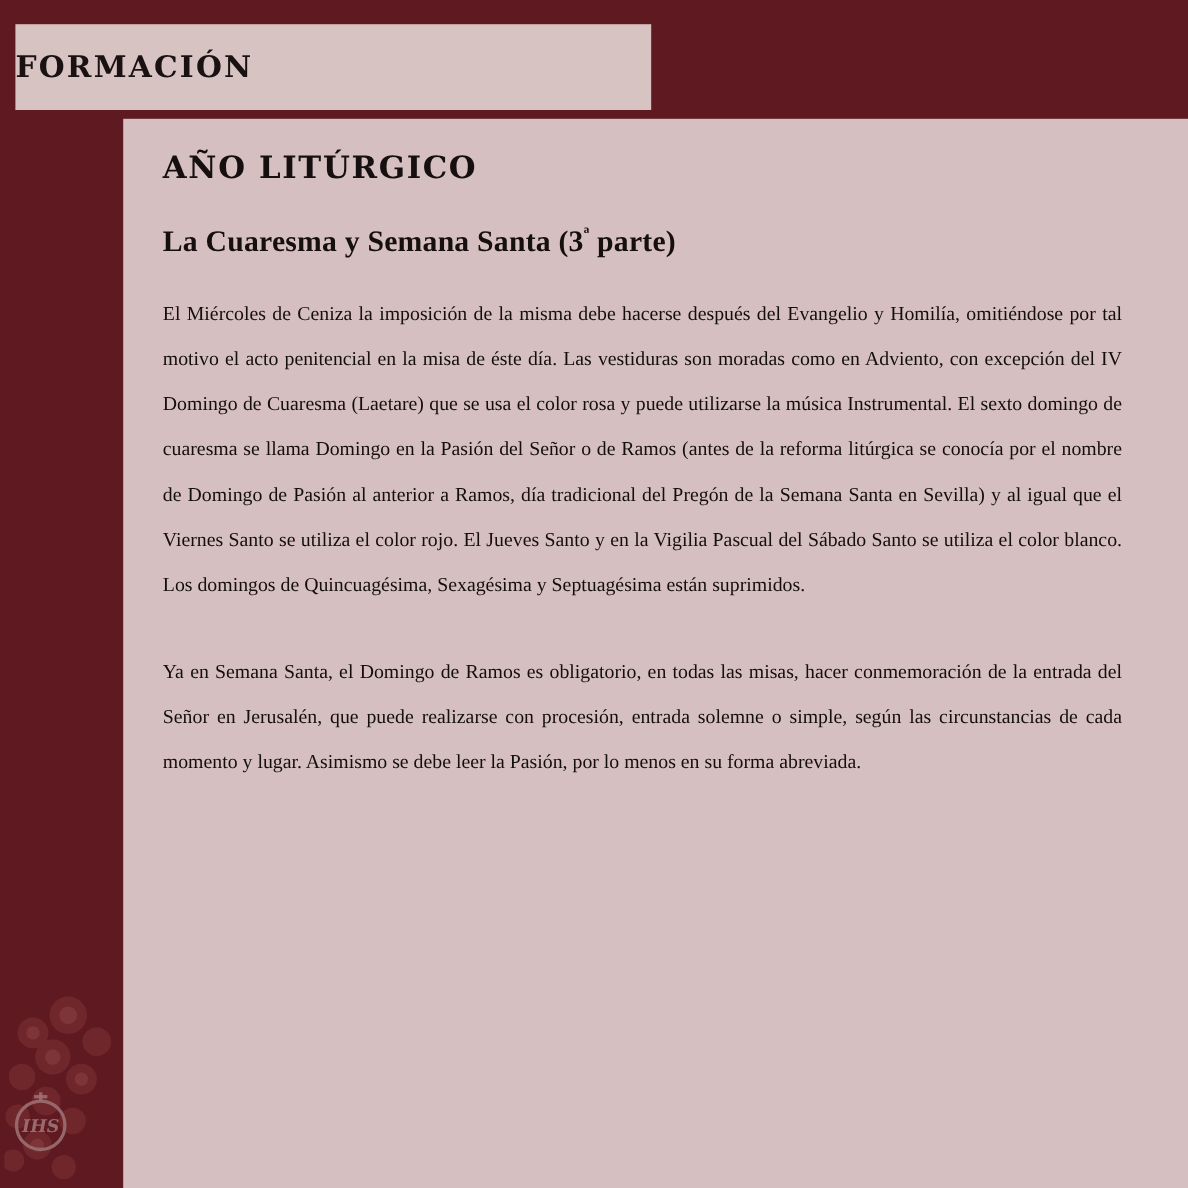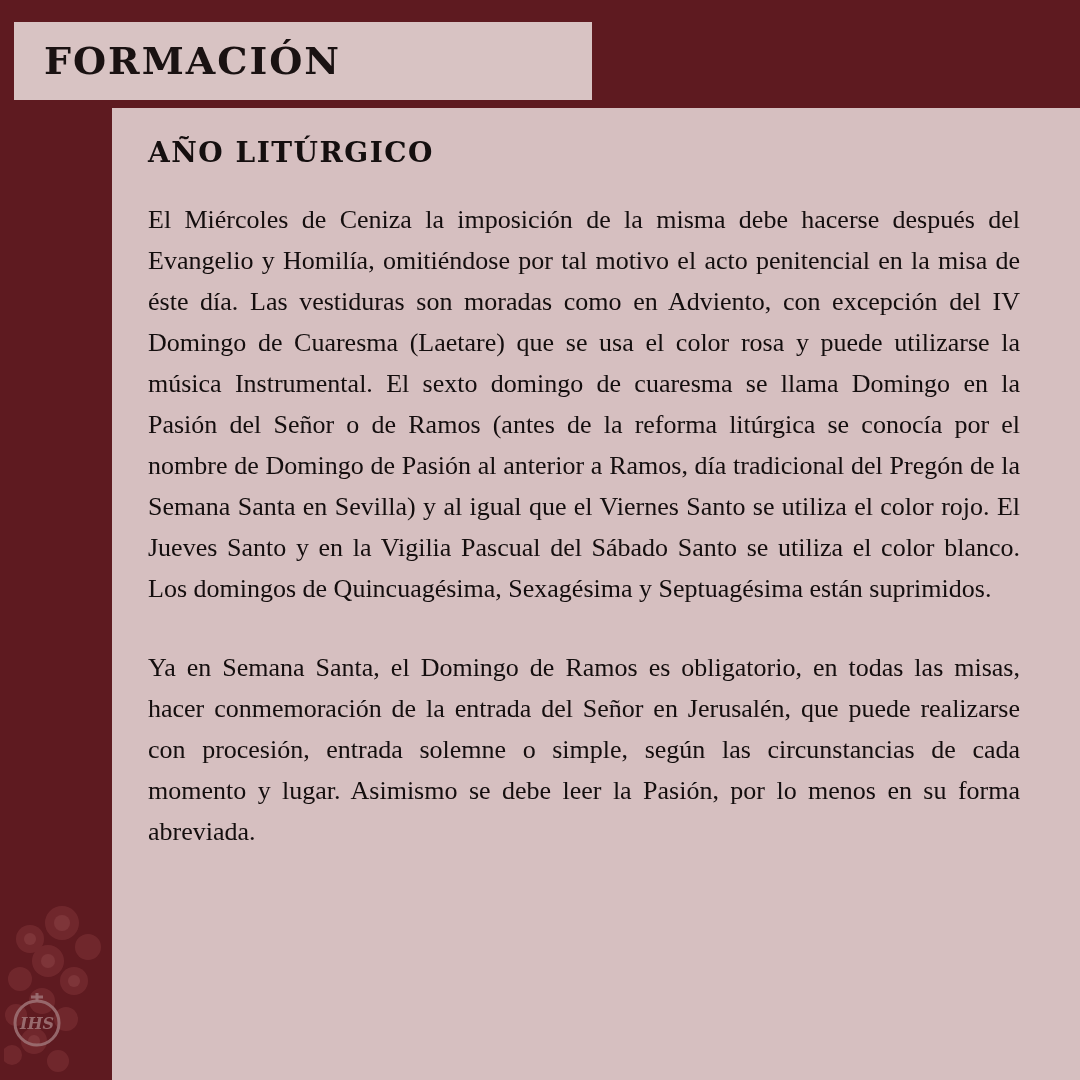--- a/index.html
+++ b/index.html
@@ -35,24 +35,23 @@
     width: 578px;
     height: 78px;
     background: #d8c3c3;
     display: flex;
     align-items: center;
     z-index: 5;
   }
   .banner-title {
     font-family: "DejaVu Serif", serif;
     font-weight: bold;
-    font-size: 38px;
+    font-size: 27px;
     letter-spacing: 2px;
     color: #1a1212;
-    padding-left: 30px;
     line-height: 1;
   }
 
   
   .panel {
     position: absolute;
     left: 112px;
     top: 108px;
     width: 968px;
     height: 972px;
@@ -78,21 +77,21 @@
     margin: 34px 0 0 14px;
     letter-spacing: .2px;
   }
   .subtitle sup {
     font-size: 17px;
     vertical-align: super;
   }
 
   .body-text {
     font-family: "Liberation Serif", serif;
-    font-size: 26px;
+    font-size: 18px;
     line-height: 41px;
     color: #140e0e;
     text-align: justify;
     margin: 30px 14px 0 14px;
     width: 872px;
   }
   .body-text.second {
     margin-top: 38px;
     font-family: Liberation Serif, serif;
   }
@@ -133,18 +132,21 @@
 </div>
 
 <div class="banner">
   <div class="banner-title">FORMACIÓN</div>
 </div>
 
 <div class="panel">
 
   <h1 class="section-title">AÑO LITÚRGICO</h1>
 
+  <h2 class="subtitle">
+    <span>La Cuaresma y Semana Santa (3</span><sup>ª</sup><span> parte)</span>
+  </h2>
 
   <p class="body-text first">El Miércoles de Ceniza la imposición de la misma debe hacerse después del Evangelio y Homilía, omitiéndose por tal motivo el acto penitencial en la misa de éste día. Las vestiduras son moradas como en Adviento, con excepción del IV Domingo de Cuaresma (Laetare) que se usa el color rosa y puede utilizarse la música Instrumental. El sexto domingo de cuaresma se llama Domingo en la Pasión del Señor o de Ramos (antes de la reforma litúrgica se conocía por el nombre de Domingo de Pasión al anterior a Ramos, día tradicional del Pregón de la Semana Santa en Sevilla) y al igual que el Viernes Santo se utiliza el color rojo. El Jueves Santo y en la Vigilia Pascual del Sábado Santo se utiliza el color blanco. Los domingos de Quincuagésima, Sexagésima y Septuagésima están suprimidos.</p>
 
   <p class="body-text second">Ya en Semana Santa, el Domingo de Ramos es obligatorio, en todas las misas, hacer conmemoración de la entrada del Señor en Jerusalén, que puede realizarse con procesión, entrada solemne o simple, según las circunstancias de cada momento y lugar. Asimismo se debe leer la Pasión, por lo menos en su forma abreviada.</p>
 
 </div>
 
 </body></html>

